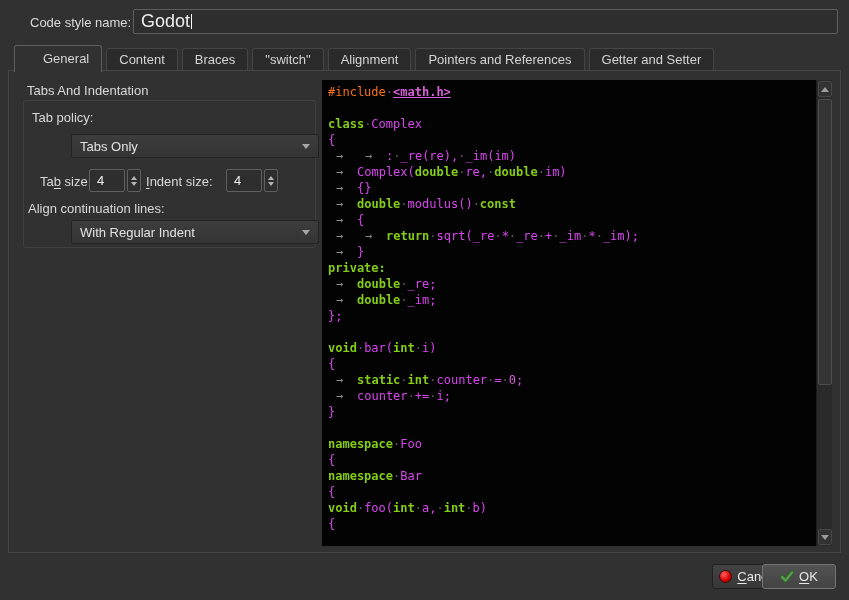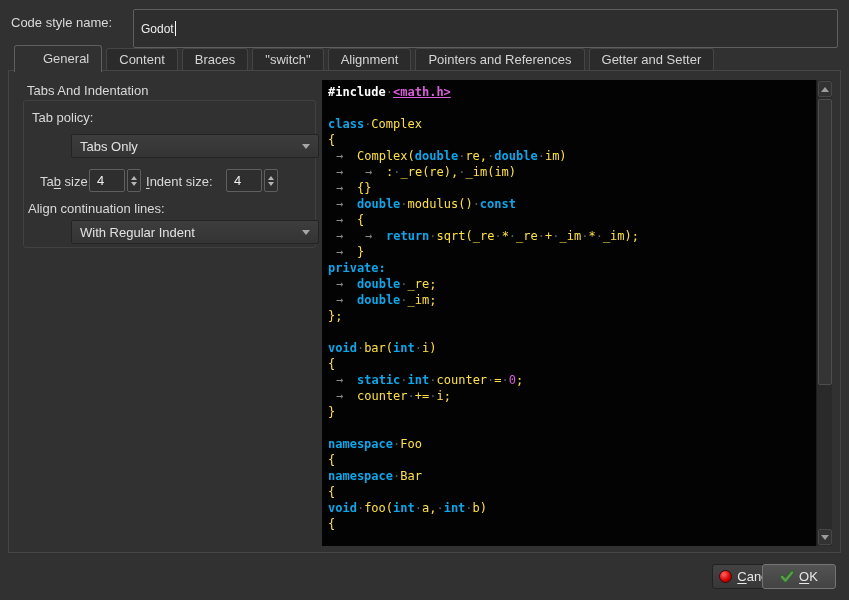--- a/index.html
+++ b/index.html
@@ -8,25 +8,25 @@
     background:#313131;
     font-family:"Liberation Sans", sans-serif;
     font-size:13px;
     color:#d9d9d9;
     position:relative;
     overflow:hidden;
   }
 
   
   .top-row { position:absolute; left:0; top:0; width:849px; height:42px; }
-  .top-label { position:absolute; left:11px; top:15px;text-align:center; }
+  .top-label { position:absolute; left:30px; top:15px;text-align:center; }
   .name-input {
-    position:absolute; left:133px; top:9px; width:705px; height:39px;
+    position:absolute; left:133px; top:9px; width:705px; height:25px;
     background:#2e2e2e; border:1px solid #5f5f5f; border-radius:2px;
-    color:#eeeeee; font-size:12px; display:flex; align-items:center; padding-left:7px;
+    color:#eeeeee; font-size:18px; display:flex; align-items:center; padding-left:7px;
   }
   .caret { display:inline-block; width:1px; height:15px; background:#ffffff; margin-left:1px; }
 
   
   .tab-bar {
     position:absolute; left:8px; top:44px; width:833px; height:27px;
     display:flex; align-items:flex-end; padding-left:6px;
   }
   .tab {
     background:#2b2b2b; border:1px solid #454545; border-bottom:none;
@@ -82,23 +82,23 @@
   .code-wrap {
     position:absolute; left:313px; top:9px; width:510px; height:466px;
     display:flex; background:#030303;
   }
   .code-area {
     width:494px; height:466px; overflow:hidden;
     font-family:"DejaVu Sans Mono", monospace; font-size:12px;
     padding:4px 0 0 6px; background:#030303;
   }
   .code-line { height:16px; line-height:16px; white-space:pre; }
-  .c-pln { color:#fde047; }
-  .c-kw  { color:#0ea5e9; font-weight:bold; }
-  .c-pre { color:#ffffff; font-weight:bold; }
+  .c-pln { color:#d946ef; }
+  .c-kw  { color:#84cc16; font-weight:bold; }
+  .c-pre { color:#f97316; font-weight:normal; }
   .c-str { color:#d75fd7; font-weight:bold;text-decoration:underline; }
   .c-num { color:#d75fd7; }
   .c-ws  { color:#5f5f5f; }
   .c-tab { color:#8a8a8a; display:inline-block; width:29px; text-indent:8px; }
 
   .scrollbar {
     width:16px; height:466px; background:#2a2a2a; border-left:1px solid #1d1d1d;
     position:relative;
   }
   .sb-btn {
@@ -192,22 +192,22 @@
       <span class="tri-down"></span>
     </div>
   </div>
 
   <div class="code-wrap">
     <div class="code-area" id="code">
         <div class="code-line"><span class="c-pre">#include</span><span class="c-ws">·</span><span class="c-str">&lt;math.h&gt;</span></div>
         <div class="code-line"></div>
         <div class="code-line"><span class="c-kw">class</span><span class="c-ws">·</span><span class="c-pln">Complex</span></div>
         <div class="code-line"><span class="c-pln">{</span></div>
+        <div class="code-line"><span class="c-tab">→</span><span class="c-tab">→</span><span class="c-pln">:</span><span class="c-ws">·</span><span class="c-pln">_re(re),</span><span class="c-ws">·</span><span class="c-pln">_im(im)</span></div>
         <div class="code-line"><span class="c-tab">→</span><span class="c-pln">Complex(</span><span class="c-kw">double</span><span class="c-ws">·</span><span class="c-pln">re,</span><span class="c-ws">·</span><span class="c-kw">double</span><span class="c-ws">·</span><span class="c-pln">im)</span></div>
-        <div class="code-line"><span class="c-tab">→</span><span class="c-tab">→</span><span class="c-pln">:</span><span class="c-ws">·</span><span class="c-pln">_re(re),</span><span class="c-ws">·</span><span class="c-pln">_im(im)</span></div>
         <div class="code-line"><span class="c-tab">→</span><span class="c-pln">{}</span></div>
         <div class="code-line"><span class="c-tab">→</span><span class="c-kw">double</span><span class="c-ws">·</span><span class="c-pln">modulus()</span><span class="c-ws">·</span><span class="c-kw">const</span></div>
         <div class="code-line"><span class="c-tab">→</span><span class="c-pln">{</span></div>
         <div class="code-line"><span class="c-tab">→</span><span class="c-tab">→</span><span class="c-kw">return</span><span class="c-ws">·</span><span class="c-pln">sqrt(_re</span><span class="c-ws">·</span><span class="c-pln">*</span><span class="c-ws">·</span><span class="c-pln">_re</span><span class="c-ws">·</span><span class="c-pln">+</span><span class="c-ws">·</span><span class="c-pln">_im</span><span class="c-ws">·</span><span class="c-pln">*</span><span class="c-ws">·</span><span class="c-pln">_im);</span></div>
         <div class="code-line"><span class="c-tab">→</span><span class="c-pln">}</span></div>
         <div class="code-line"><span class="c-kw">private:</span></div>
         <div class="code-line"><span class="c-tab">→</span><span class="c-kw">double</span><span class="c-ws">·</span><span class="c-pln">_re;</span></div>
         <div class="code-line"><span class="c-tab">→</span><span class="c-kw">double</span><span class="c-ws">·</span><span class="c-pln">_im;</span></div>
         <div class="code-line"><span class="c-pln">};</span></div>
         <div class="code-line"></div>

